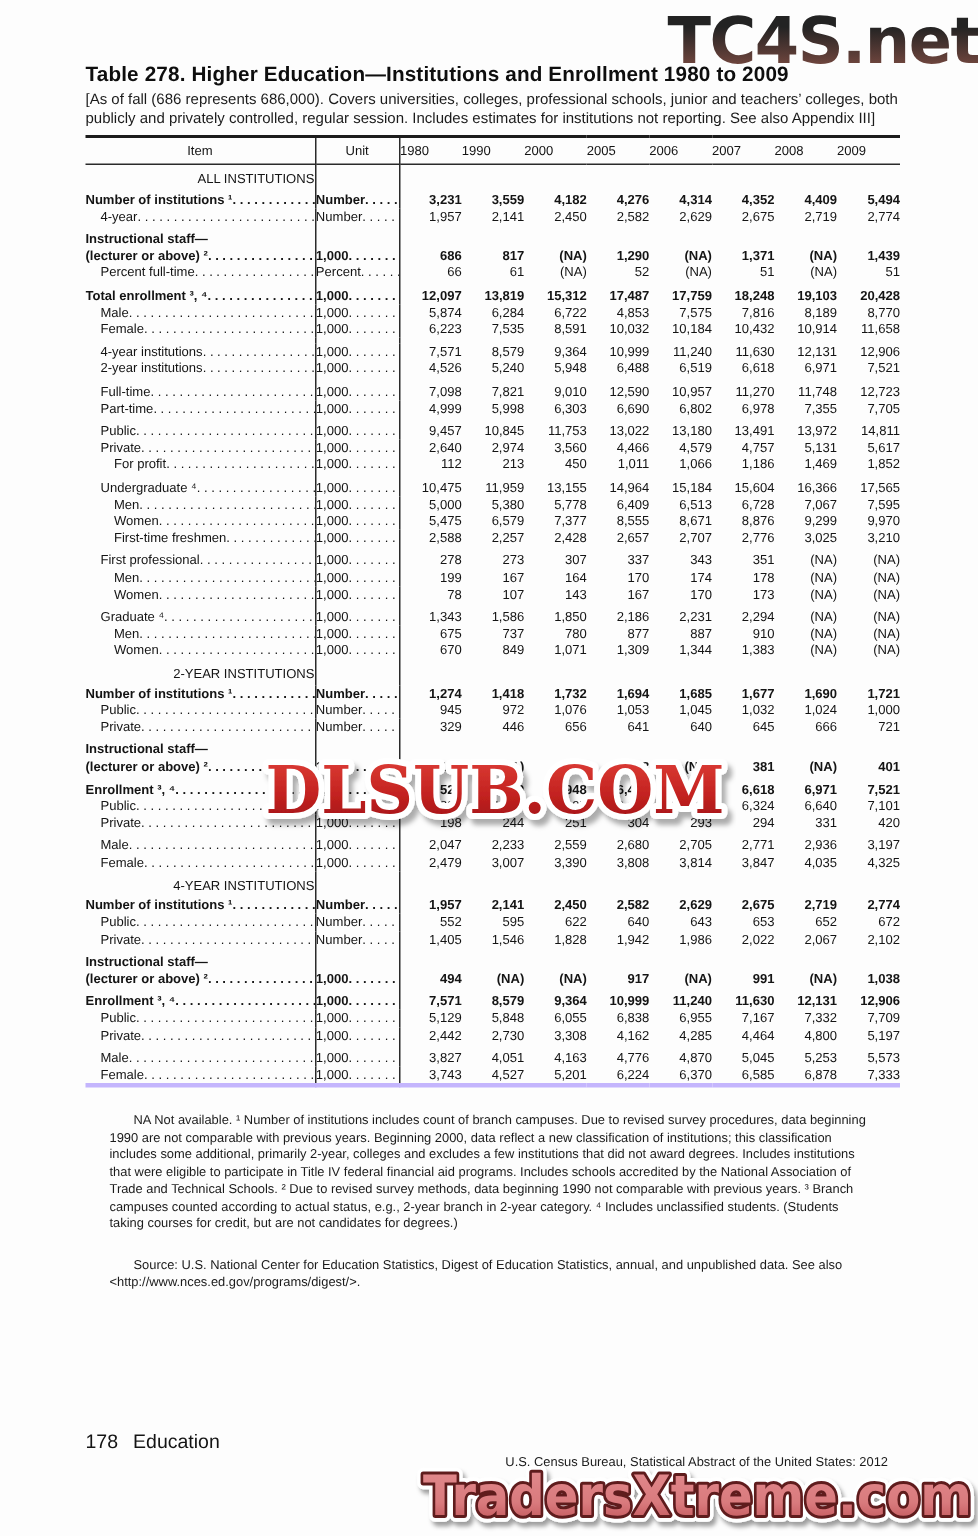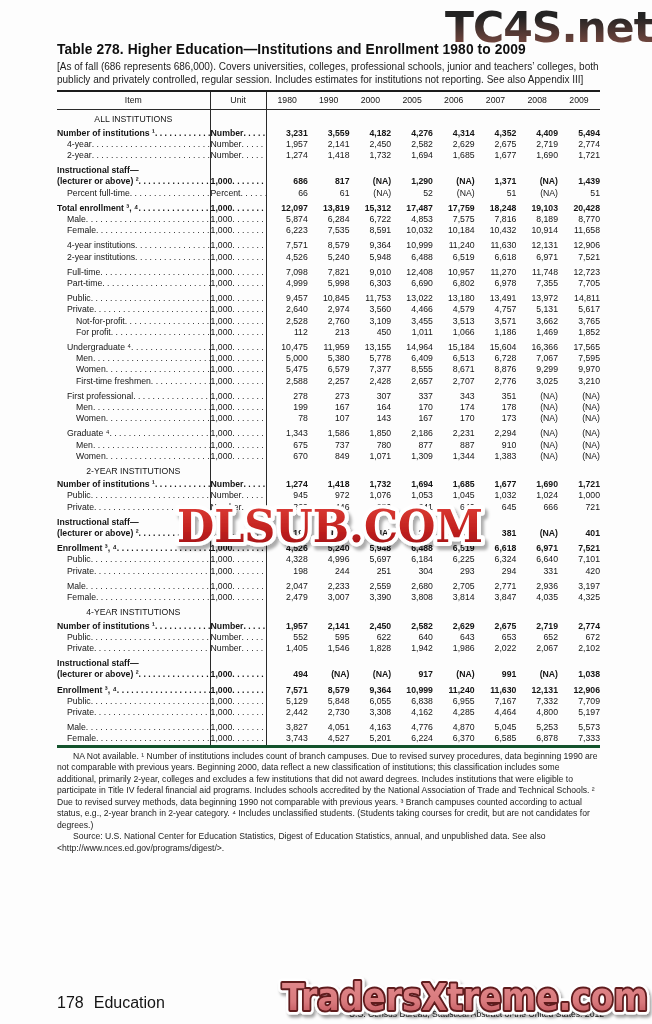--- a/index.html
+++ b/index.html
@@ -8,52 +8,52 @@
     font-family:"Liberation Sans",sans-serif;color:#141414;overflow:hidden;
   }
   .page{position:absolute;inset:0;padding:42px 52px 0 57px;box-sizing:border-box;}
   .title{
     font-family:Liberation Sans, sans-serif;font-size:13.8px;font-weight:bold;
     margin:0 0 3px 0;letter-spacing:.1px;color:#0e0e0e;
   }
   .headnote{font-size:10px;line-height:1.32;margin:0 0 4px 0;width:543px;color:#1b1b1b;}
 
   table.stats{border-collapse:collapse;table-layout:fixed;width:543px;
-    border-top:2px solid #1c1c1c;border-bottom:3px solid #14532d;}
+    border-top:2px solid #1c1c1c;border-bottom:3px solid #c4b5fd;}
   table.stats th{
     font-weight:normal;font-size:8.7px;padding:3px 0 4px 0;
     border-bottom:1px solid #2a2a2a;
   }
   th.h-item,th.h-unit{text-align:center;}
   th.h-item,td.item{border-right:1px solid #2a2a2a;}
   th.h-unit,td.unit{border-right:1px solid #2a2a2a;}
-  th.h-num{text-align:center;padding-right:9px;}
+  th.h-num{text-align:left;padding-right:9px;}
   table.stats td{font-size:8.7px;line-height:11.2px;padding:0;vertical-align:bottom;}
   td.item{overflow:hidden;}
   td.unit{overflow:hidden;padding-left:4px;padding-right:2px;}
   td.num{text-align:right;padding-right:4px;white-space:nowrap;}
   tr.b td{font-weight:bold;}
   tr.sec td{padding-top:4px;padding-bottom:2px;}
-  tr.sec td.item{text-align:center;font-size:8.7px;}
+  tr.sec td.item{text-align:right;font-size:8.7px;}
   tr.gap td{height:4px;line-height:4px;font-size:1px;}
   .lrow{display:flex;align-items:baseline;}
   .lt{white-space:nowrap;}
   .i1 > .lrow > .lt, .i1.lrow > .lt{padding-left:10px;}
   .i2 > .lrow > .lt, .i2.lrow > .lt{padding-left:19px;}
   .dots{flex:1;overflow:hidden;white-space:nowrap;font-weight:normal;}
   tr.b .dots{font-weight:bold;}
   .dots::after{content:" .  .  .  .  .  .  .  .  .  .  .  .  .  .  .  .  .  .  .  .  .  .  .  .  .  .  .  .  .  .  .  .  .  .";}
 
   .footnotes{width:543px;font-size:8.6px;line-height:1.34;margin-top:3px;color:#1b1b1b;}
-  .footnotes p{margin:0;text-indent:16px;}
+  .footnotes p{margin:16px;text-indent:16px;}
   .src-italic{}
 
-  .pageno{position:absolute;left:57px;top:994px;font-size:16px;color:#141414;}
+  .pageno{position:absolute;left:57px;top:953px;font-size:13px;color:#141414;}
   .pageno .num{margin-right:10px;}
-  .credit{position:absolute;right:48px;top:969px;font-size:8.6px;color:#1b1b1b;margin-top:40px;}
+  .credit{position:absolute;right:60px;top:969px;font-size:8.6px;color:#1b1b1b;}
 
   .wm{position:absolute;pointer-events:none;}
   .wm-top{top:0px;right:-8px;width:222px;height:54px;}
   .wm-mid{top:494px;left:169px;width:322px;height:66px;}
   .wm-bot{top:974px;left:275px;width:380px;height:50px;}
 </style>
 </head>
 <body>
 
 <div class="page">
@@ -132,42 +132,20 @@
           </td>
           <td class="num">1,957</td>
           <td class="num">2,141</td>
           <td class="num">2,450</td>
           <td class="num">2,582</td>
           <td class="num">2,629</td>
           <td class="num">2,675</td>
           <td class="num">2,719</td>
           <td class="num">2,774</td>
         </tr>
-        <tr>
-          <td class="item">
-            <div class="lrow i1">
-              <span class="lt">2-year</span>
-              <span class="dots"></span>
-            </div>
-          </td>
-          <td class="unit">
-            <div class="lrow">
-              <span class="lt">Number</span>
-              <span class="dots"></span>
-            </div>
-          </td>
-          <td class="num">1,274</td>
-          <td class="num">1,418</td>
-          <td class="num">1,732</td>
-          <td class="num">1,694</td>
-          <td class="num">1,685</td>
-          <td class="num">1,677</td>
-          <td class="num">1,690</td>
-          <td class="num">1,721</td>
-        </tr>
         <tr class="gap">
           <td class="item"></td>
           <td class="unit"></td>
           <td class="num" colspan="8"></td>
         </tr>
         <tr class="b">
           <td class="item">
             <div class="lrow">
               <span class="lt">Instructional staff—</span>
             </div>
@@ -347,21 +325,21 @@
           </td>
           <td class="unit">
             <div class="lrow">
               <span class="lt">1,000</span>
               <span class="dots"></span>
             </div>
           </td>
           <td class="num">7,098</td>
           <td class="num">7,821</td>
           <td class="num">9,010</td>
-          <td class="num">12,408</td>
+          <td class="num">12,590</td>
           <td class="num">10,957</td>
           <td class="num">11,270</td>
           <td class="num">11,748</td>
           <td class="num">12,723</td>
         </tr>
         <tr>
           <td class="item">
             <div class="lrow i1">
               <span class="lt">Part-time</span>
               <span class="dots"></span>
@@ -423,42 +401,20 @@
             </div>
           </td>
           <td class="num">2,640</td>
           <td class="num">2,974</td>
           <td class="num">3,560</td>
           <td class="num">4,466</td>
           <td class="num">4,579</td>
           <td class="num">4,757</td>
           <td class="num">5,131</td>
           <td class="num">5,617</td>
-        </tr>
-        <tr>
-          <td class="item">
-            <div class="lrow i2">
-              <span class="lt">Not-for-profit</span>
-              <span class="dots"></span>
-            </div>
-          </td>
-          <td class="unit">
-            <div class="lrow">
-              <span class="lt">1,000</span>
-              <span class="dots"></span>
-            </div>
-          </td>
-          <td class="num">2,528</td>
-          <td class="num">2,760</td>
-          <td class="num">3,109</td>
-          <td class="num">3,455</td>
-          <td class="num">3,513</td>
-          <td class="num">3,571</td>
-          <td class="num">3,662</td>
-          <td class="num">3,765</td>
         </tr>
         <tr>
           <td class="item">
             <div class="lrow i2">
               <span class="lt">For profit</span>
               <span class="dots"></span>
             </div>
           </td>
           <td class="unit">
             <div class="lrow">

